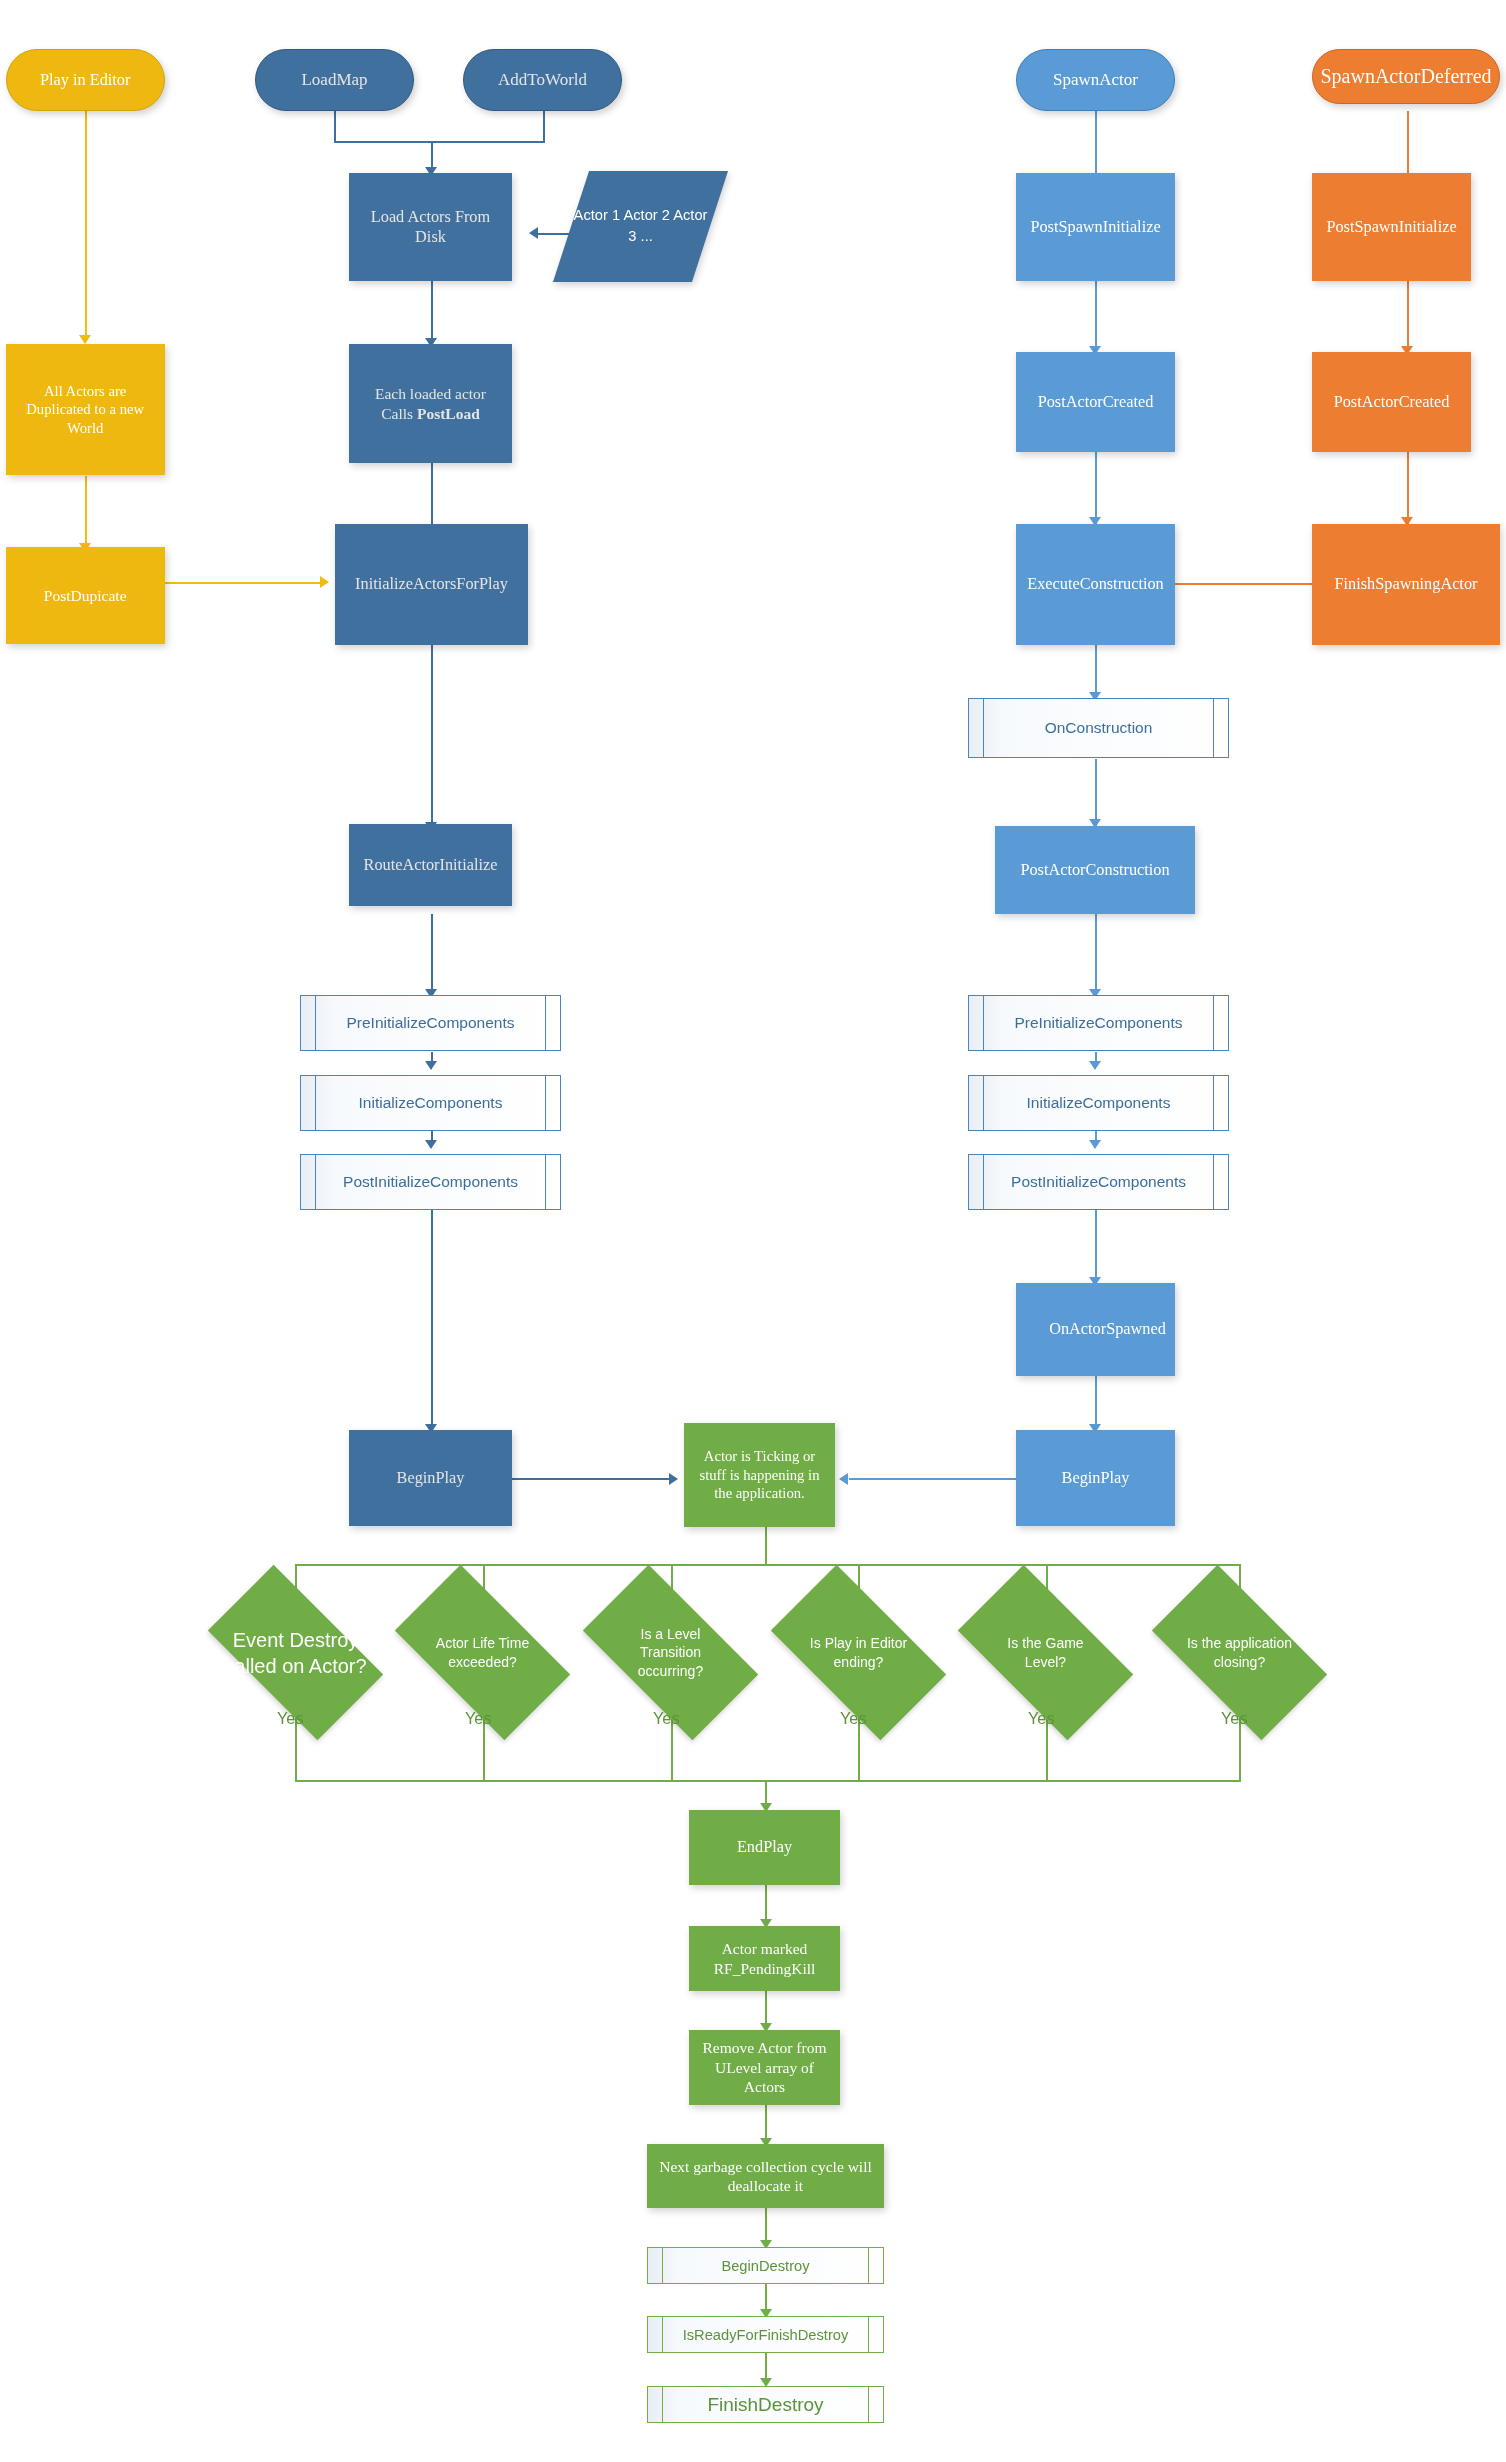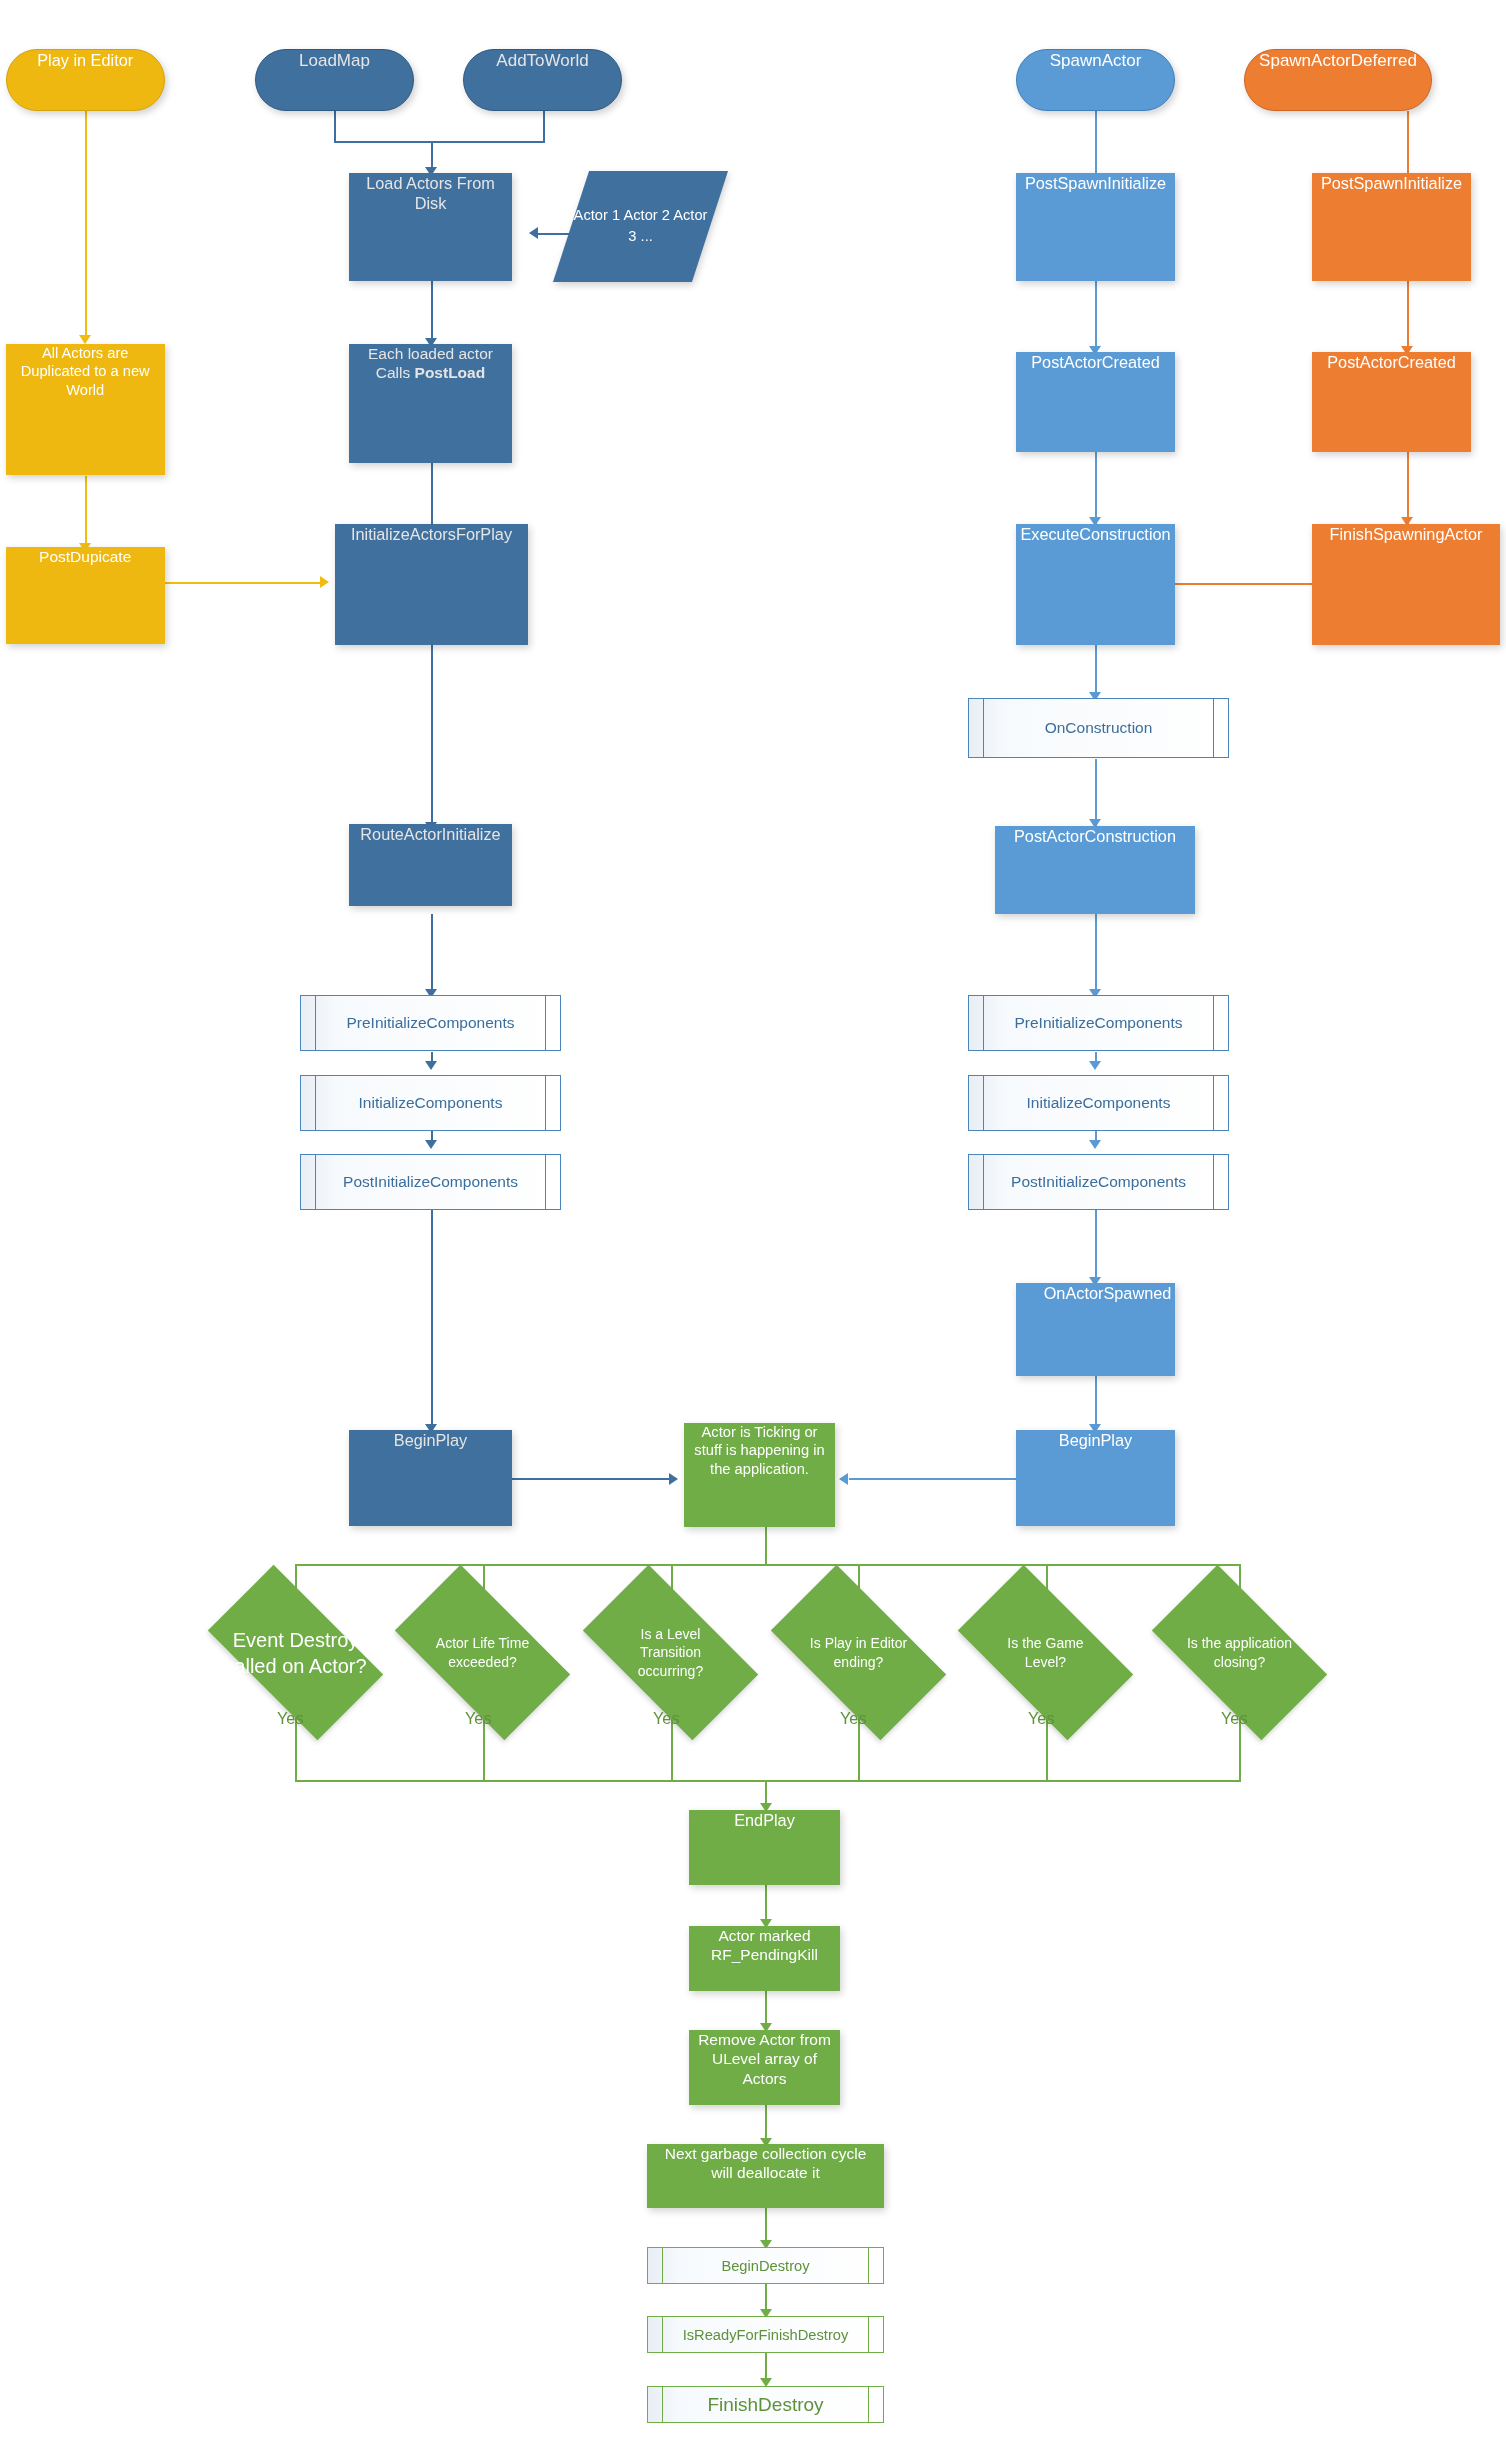--- a/index.html
+++ b/index.html
@@ -1,22 +1,22 @@
 <!DOCTYPE html>
 <html style="font-size:13px"><head>
 <meta charset="utf-8">
 <style>
   html,body{margin:0;padding:0;background:#ffffff;}
   body{font-family:"Liberation Sans", sans-serif;}
   #stage{position:relative;width:1507px;height:2462px;background:#fff;overflow:hidden;}
 
   
-  .node{position:absolute;box-sizing:border-box;display:flex;align-items:flex-start;
+  .node{position:absolute;box-sizing:border-box;display:flex;align-items:center;
         justify-content:center;text-align:center;line-height:1.25;
-        font-family:Liberation Sans, sans-serif;}
+        font-family:Liberation Serif, serif;}
   .node .txt{display:block;width:100%;padding:0 4.9px;white-space:pre-line;}
 
   
   .f-dblue   {background:#40709e;color:#e5e5e5;box-shadow:2.4px 3.3px 7.3px rgba(0,0,0,.18);}
   .f-lblue   {background:#5b9bd5;color:#fff;box-shadow:2.4px 3.3px 7.3px rgba(0,0,0,.18);}
   .f-green   {background:#70ad47;color:#fff;box-shadow:2.4px 3.3px 7.3px rgba(0,0,0,.18);}
   .f-gold    {background:#efb810;color:#fff;box-shadow:2.4px 3.3px 7.3px rgba(0,0,0,.18);}
   .f-orange  {background:#ed7d31;color:#fff;box-shadow:2.4px 3.3px 7.3px rgba(0,0,0,.18);}
 
   
@@ -214,21 +214,21 @@
   </div>
 
   <div class="node term f-dblue" style="left:463px;top:49px;width:159px;height:62px;font-size:17px;">
     <span class="txt">AddToWorld</span>
   </div>
 
   <div class="node term f-lblue" style="left:1016px;top:49px;width:159px;height:62px;font-size:17px;">
     <span class="txt">SpawnActor</span>
   </div>
 
-  <div class="node term f-orange" style="left:1244px;top:49px;width:188px;height:62px;font-size:17px;">
+  <div class="node term f-orange" style="left:1312px;top:49px;width:188px;height:55px;font-size:20px;">
     <span class="txt">SpawnActorDeferred</span>
   </div>
 
   <div class="node f-dblue" style="left:349px;top:173px;width:163px;height:108px;font-size:16.3px;">
     <span class="txt">Load Actors From Disk</span>
   </div>
 
   <div class="data" style="left:571px;top:171px;width:139px;height:111px;background:#40709e;font-size:14.7px;">
     <span class="txt">Actor 1
 Actor 2

